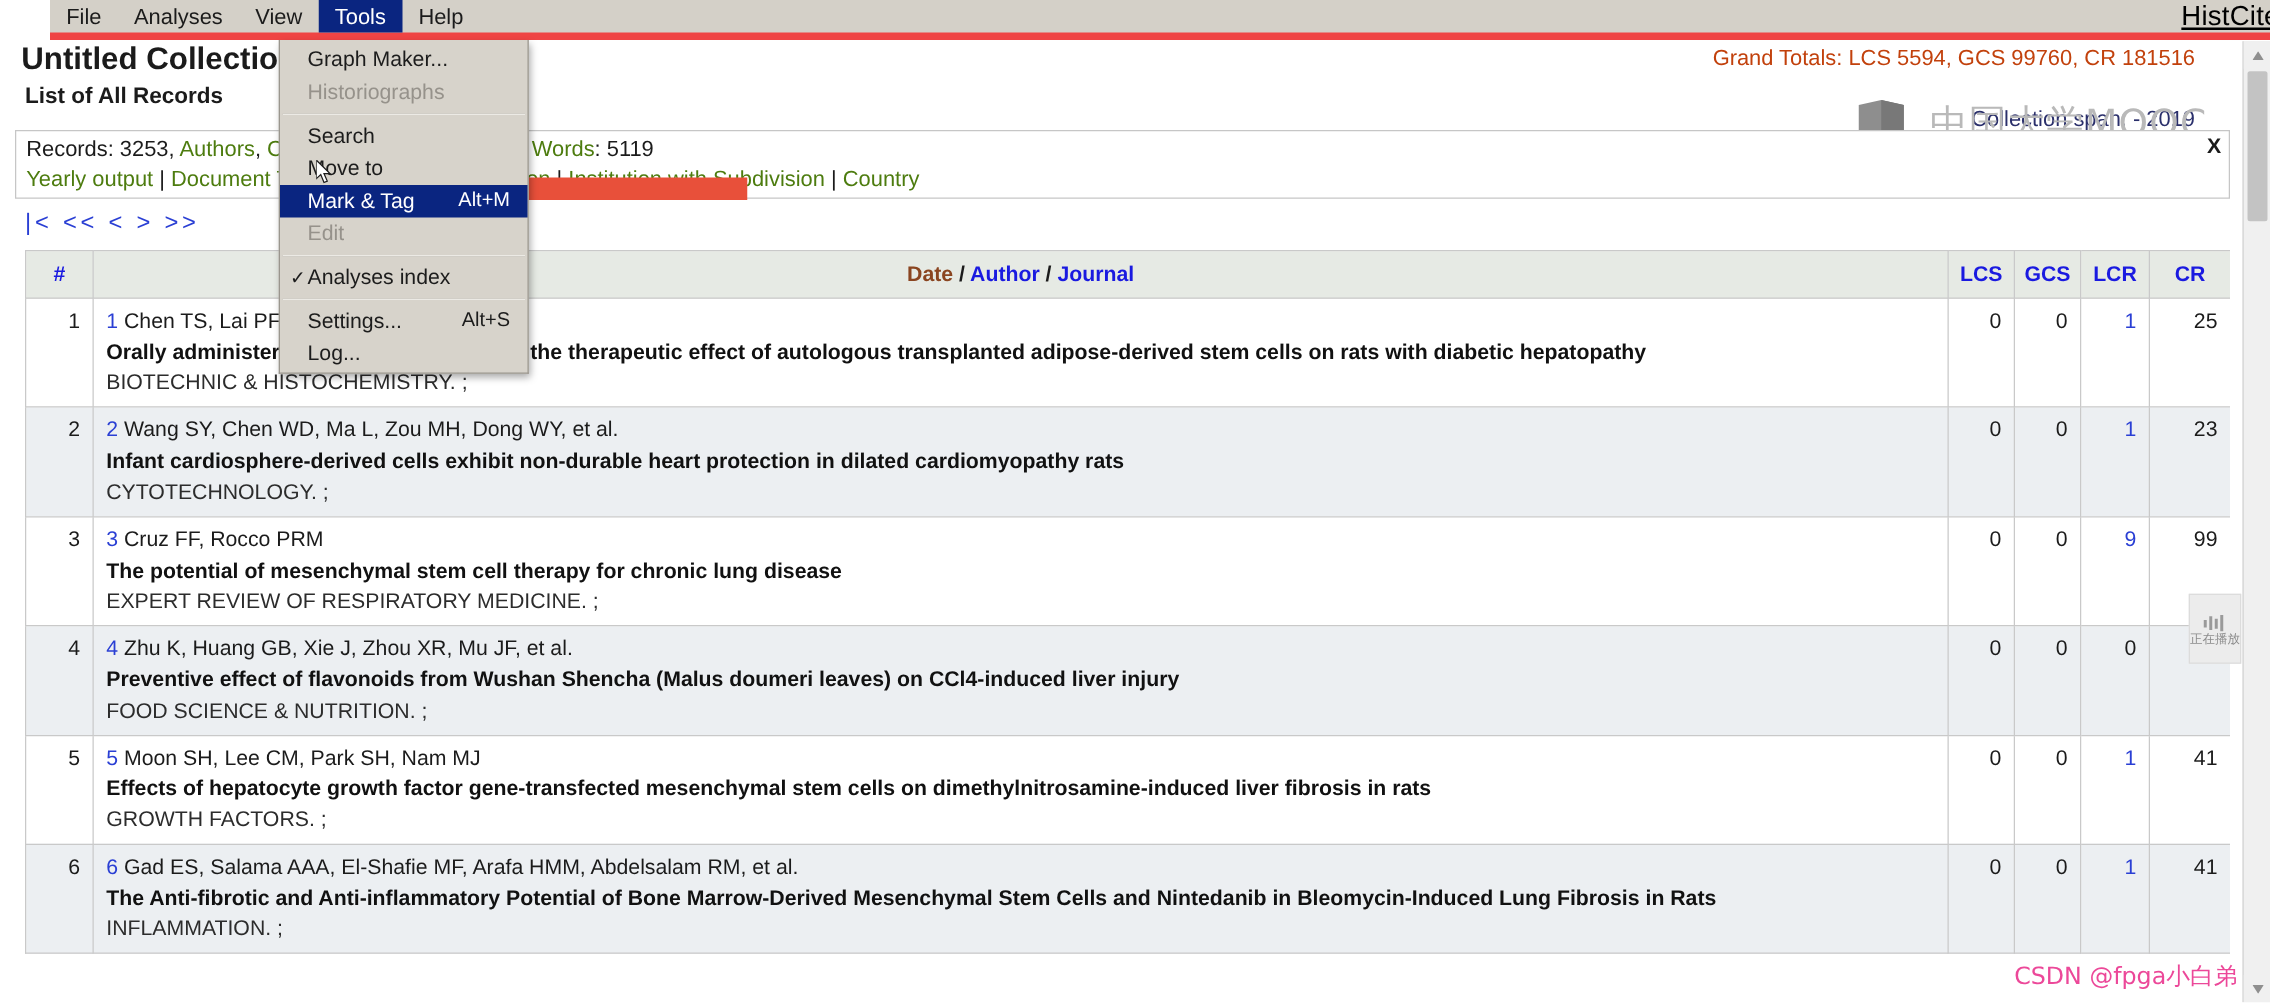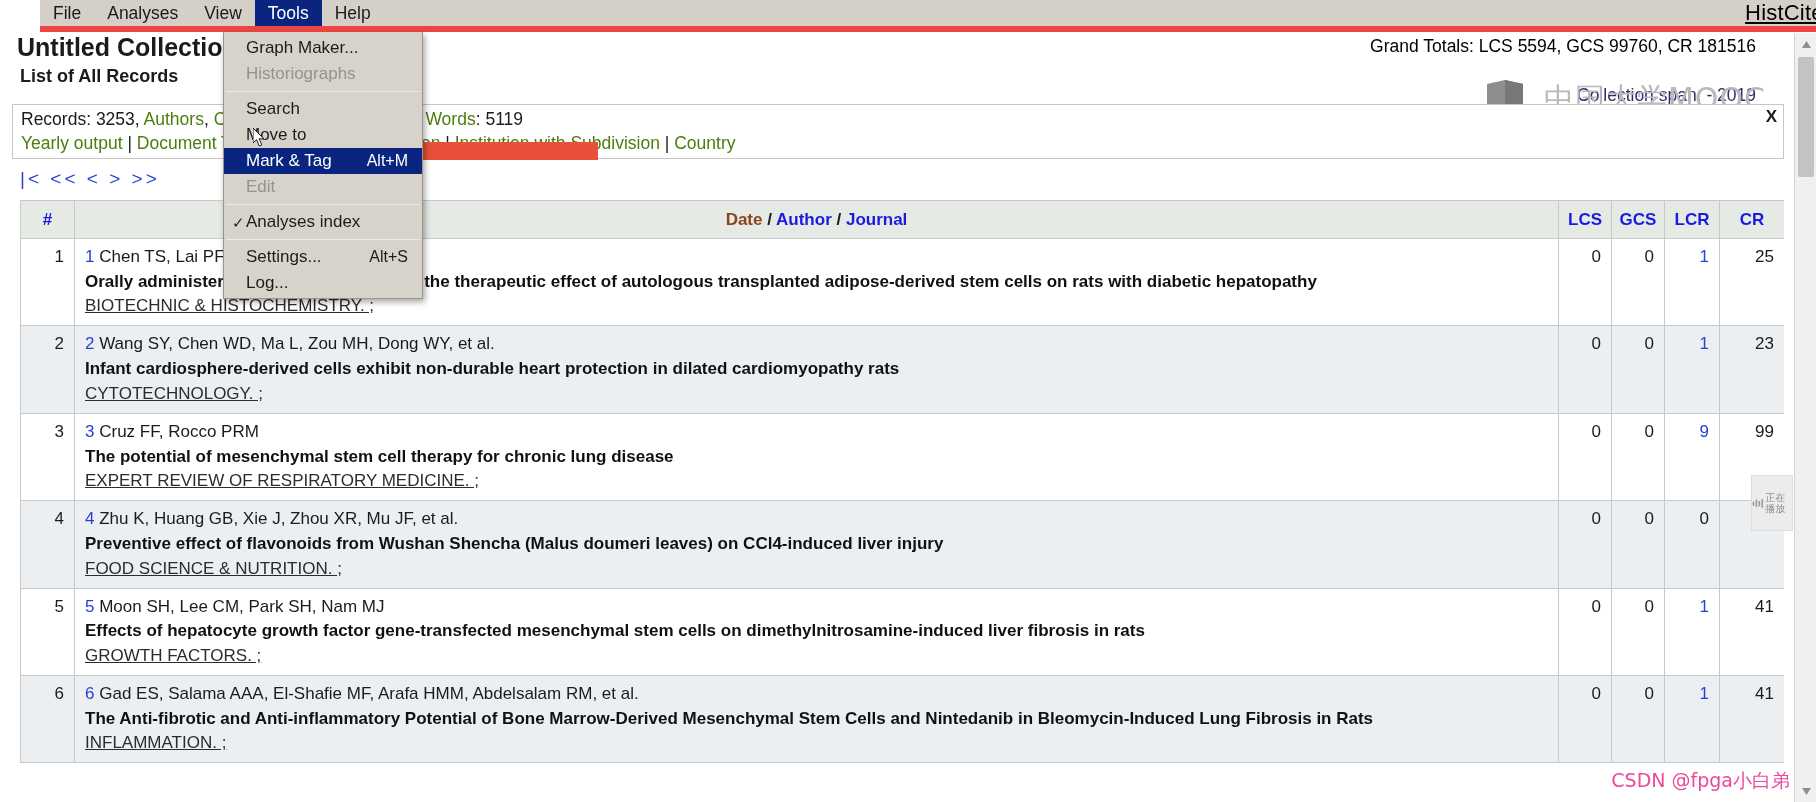--- a/index.html
+++ b/index.html
@@ -122,21 +122,21 @@
     font-size: 25px; font-weight: bold; color: #1b1b1b;
     white-space: nowrap;
   }
   .coll-sub {
     position: absolute; left: 20px; top: 33px;
     font-size: 18px; font-weight: bold; color: #1b1b1b;
     white-space: nowrap;
   }
   .grand-totals {
     position: absolute; right: 38px; top: 3px;
-    font-size: 17.5px; color: #000000;
+    font-size: 17.5px; color: #c2410c;
     white-space: nowrap;
   }
   .coll-span {
     position: absolute; right: 38px; top: 52px;
     font-size: 17.5px; color: #2a2f6b;
     white-space: nowrap;
   }
   .book-icon {
     position: absolute; right: 265px; top: 45px;
     width: 44px; height: 34px;
@@ -237,21 +237,21 @@
     font-size: 17px; color: #1b1b1b;
   }
   td.metric .lnkn { color: #2a3fd4; }
   .rec-authors { font-size: 17px; color: #1b1b1b; line-height: 1.35; }
   .rec-authors .idx { color: #2a3fd4; }
   .rec-title {
     font-size: 17px; font-weight: bold; color: #111;
     line-height: 1.32; margin-top: 2px;
   }
   .rec-journal {
-    font-size: 17px; color: #2c2c2c; margin-top: 3px; text-decoration: underline;
+    font-size: 17px; color: #2c2c2c; margin-top: 3px;
   }
 
   
   .scrollbar {
     position: absolute; right: 0; top: 33px;
     width: 22px; height: 769px;
     background: #f0f0f0;
     border-left: 1px solid #d2d2d2;
     z-index: 30;
   }
@@ -269,21 +269,21 @@
   }
 
   
   .side-widget {
     position: absolute;
     right: 23px; top: 475px;
     width: 42px; height: 56px;
     background: #ececec;
     border: 1px solid #dcdcdc;
     z-index: 35;
-    display: flex; 
+    display: flex; flex-direction: column;
     align-items: center; justify-content: center;
   }
   .side-widget .sw-txt {
     font-size: 10px; color: #8c8c8c;
     font-family: "DejaVu Sans", sans-serif;
     line-height: 1.1;
   }
 
   
   .csdn-wm {

